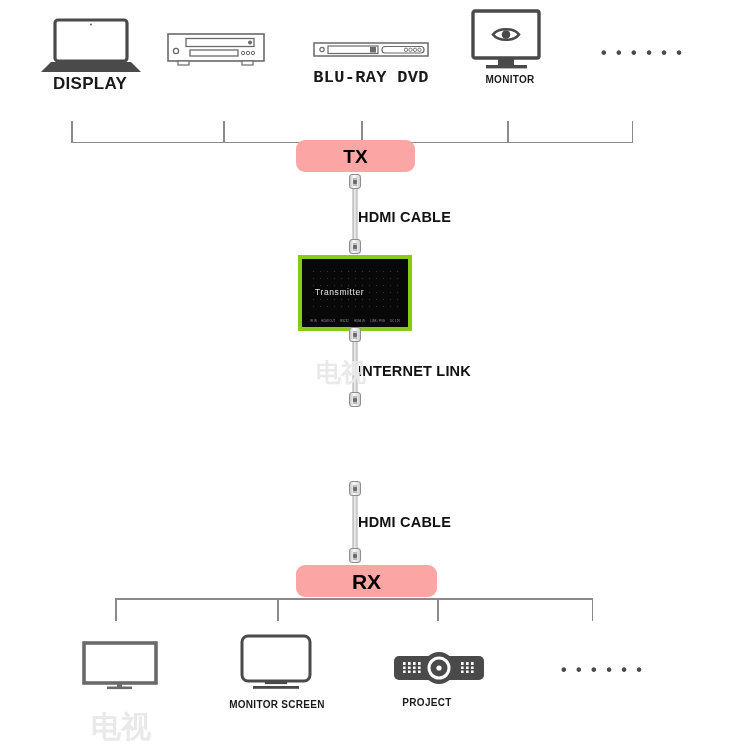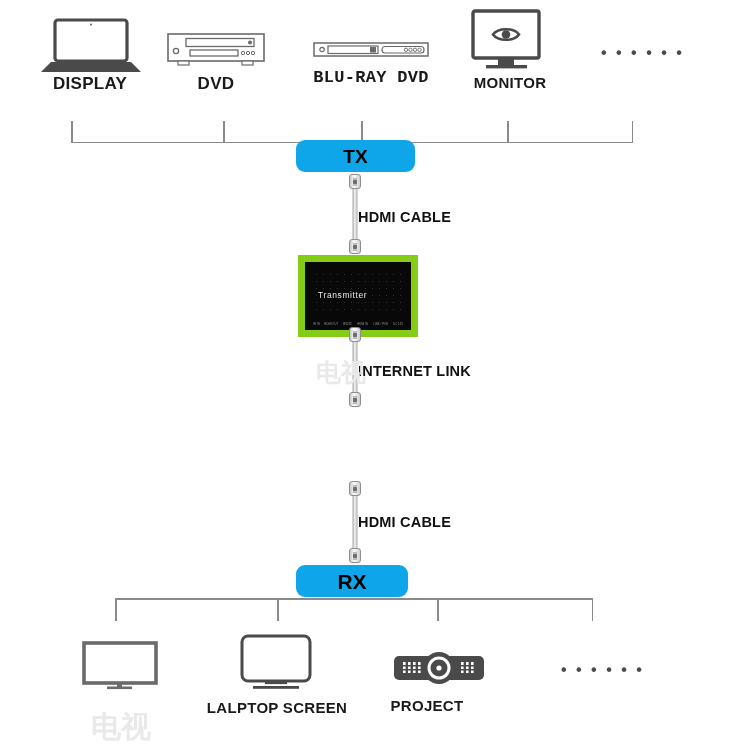--- a/index.html
+++ b/index.html
@@ -22,21 +22,21 @@
   
   .dev-label {
     position: absolute;
     text-align: center;
     font-weight: bold;
     color: #1a1a1a;
     letter-spacing: 0.3px;
     white-space: nowrap;
   }
   .dev-label.sz-lg { font-size: 17px; }
-  .dev-label.sz-md { font-size: 15px; }
+  .dev-label.sz-md { font-size: 10px; }
   .dev-label.sz-xl { font-size: 21px; }
 
   .cable-label {
     position: absolute;
     font-size: 14.5px;
     font-weight: bold;
     color: #111111;
     white-space: nowrap;
     letter-spacing: 0.2px;
   }
@@ -46,21 +46,21 @@
     font-size: 16px;
     letter-spacing: 2.5px;
     color: #4a4a4a;
     font-weight: bold;
     white-space: nowrap;
   }
 
   
   .pill {
     position: absolute;
-    background: #0ea5e9;
+    background: #fca5a5;
     border-radius: 9px;
     display: flex;
     align-items: center;
     justify-content: center;
     color: #000000;
     font-weight: bold;
   }
   .pill .pill-txt { line-height: 1; }
 
   
@@ -75,21 +75,21 @@
   .bracket .tick {
     position: absolute;
     width: 1.5px;
     background: #8a8a8a;
   }
 
   
   .blackbox {
     position: absolute;
     background: #080808;
-    border: 7px solid #84cc16;
+    border: 4px solid #84cc16;
     overflow: hidden;
   }
   .bb-grid {
     position: absolute;
     left: 8px; right: 8px; top: 9px; bottom: 16px;
     background-image: radial-gradient(#3c3c3c 0.9px, transparent 1px);
     background-size: 7px 7px;
     opacity: 0.85;
   }
   .bb-name {
@@ -184,21 +184,20 @@
       <circle cx="84" cy="10.5" r="2" fill="#6a6a6a"></circle>
       <rect x="24" y="18" width="48" height="6" fill="#ffffff" stroke="#6a6a6a" stroke-width="1.3"></rect>
       <circle cx="77" cy="21" r="1.7" fill="none" stroke="#6a6a6a" stroke-width="1"></circle>
       <circle cx="82" cy="21" r="1.7" fill="none" stroke="#6a6a6a" stroke-width="1"></circle>
       <circle cx="87" cy="21" r="1.7" fill="none" stroke="#6a6a6a" stroke-width="1"></circle>
       <circle cx="10" cy="19" r="2.6" fill="none" stroke="#6a6a6a" stroke-width="1.3"></circle>
       <rect x="12" y="29" width="11" height="4" fill="#ffffff" stroke="#6a6a6a" stroke-width="1.2"></rect>
       <rect x="76" y="29" width="11" height="4" fill="#ffffff" stroke="#6a6a6a" stroke-width="1.2"></rect>
     </svg>
   </div>
-  <div class="dev-label sz-lg" style="left:146px; top:74px; width:140px;">DVD</div>
 
   <div class="abs" style="left:313px; top:40px;">
     <svg width="116" height="20" viewBox="0 0 116 20">
       <rect x="1" y="3" width="114" height="13" fill="#ffffff" stroke="#6a6a6a" stroke-width="1.5"></rect>
       <circle cx="9" cy="9.5" r="2.2" fill="none" stroke="#6a6a6a" stroke-width="1.2"></circle>
       <rect x="15" y="6" width="50" height="7.5" fill="#ffffff" stroke="#6a6a6a" stroke-width="1.2"></rect>
       <rect x="57" y="7" width="6" height="5.5" fill="#6a6a6a"></rect>
       <rect x="69" y="6.5" width="42" height="6.5" rx="3" fill="#ffffff" stroke="#6a6a6a" stroke-width="1.2"></rect>
       <circle cx="93" cy="9.8" r="1.7" fill="none" stroke="#6a6a6a" stroke-width="0.9"></circle>
       <circle cx="97.5" cy="9.8" r="1.7" fill="none" stroke="#6a6a6a" stroke-width="0.9"></circle>
@@ -264,21 +263,21 @@
   <div class="watermark" style="left:316px; top:356px; font-size:25px;">电视</div>
 
 
   <div class="cable" style="left:342px; top:481px; width:26px; height:82px;">
     <div class="wire" style="top:8px; height:66px;"></div>
     <div class="plug" style="top:0px;"></div>
     <div class="plug" style="bottom:0px;"></div>
   </div>
   <div class="cable-label" style="left:358px; top:514px;">HDMI CABLE</div>
 
-  <div class="pill" style="left:296px; top:565px; width:112px; height:32px;">
+  <div class="pill" style="left:296px; top:565px; width:141px; height:32px;">
     <span class="pill-txt" style="font-size:21px;">RX</span>
   </div>
 
   <div class="bracket" style="left:115px; top:598px; width:478px; height:24px;">
     <div class="hline" style="top:0px;"></div>
     <div class="tick" style="left:0px; top:0px; height:23px;"></div>
     <div class="tick" style="left:162px; top:0px; height:23px;"></div>
     <div class="tick" style="left:322px; top:0px; height:23px;"></div>
     <div class="tick" style="right:0px; top:0px; height:23px;"></div>
   </div>
@@ -292,21 +291,21 @@
   </div>
   <div class="watermark" style="left:91px; top:707px; font-size:30px;">电视</div>
 
   <div class="abs" style="left:240px; top:634px;">
     <svg width="72" height="56" viewBox="0 0 72 56">
       <rect x="2" y="2" width="68" height="45" rx="6" ry="6" fill="#ffffff" stroke="#4a4a4a" stroke-width="3"></rect>
       <rect x="25" y="47.5" width="22" height="2.6" fill="#4a4a4a"></rect>
       <rect x="13" y="52" width="46" height="2.8" fill="#4a4a4a"></rect>
     </svg>
   </div>
-  <div class="dev-label sz-md" style="left:197px; top:699px; width:160px;">LALPTOP SCREEN</div>
+  <div class="dev-label sz-md" style="left:197px; top:699px; width:160px;">MONITOR SCREEN</div>
 
   <div class="abs" style="left:393px; top:651px;">
     <svg width="92" height="34" viewBox="0 0 92 34">
       <rect x="1" y="5" width="90" height="24" rx="5" ry="5" fill="#4a4a4a"></rect>
       <circle cx="46" cy="17" r="16" fill="#4a4a4a"></circle>
       <circle cx="46" cy="17" r="11.5" fill="#ffffff"></circle>
       <circle cx="46" cy="17" r="8.5" fill="#4a4a4a"></circle>
       <circle cx="46" cy="17" r="2.6" fill="#ffffff"></circle>
       <g fill="#ffffff">
         <rect x="10" y="11" width="2.6" height="11"></rect>

